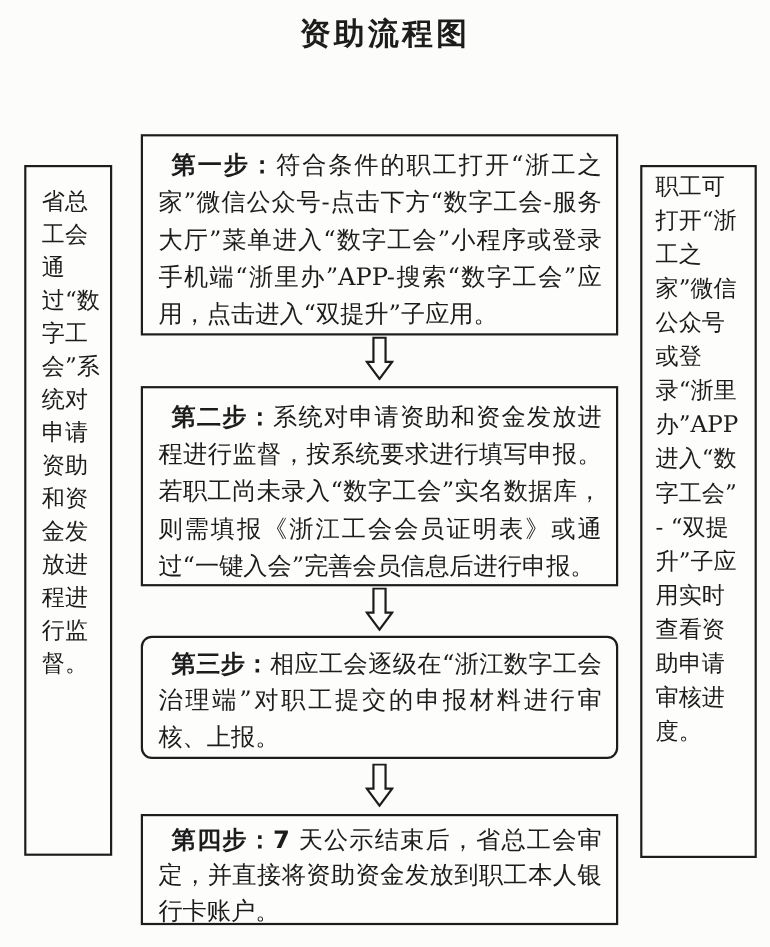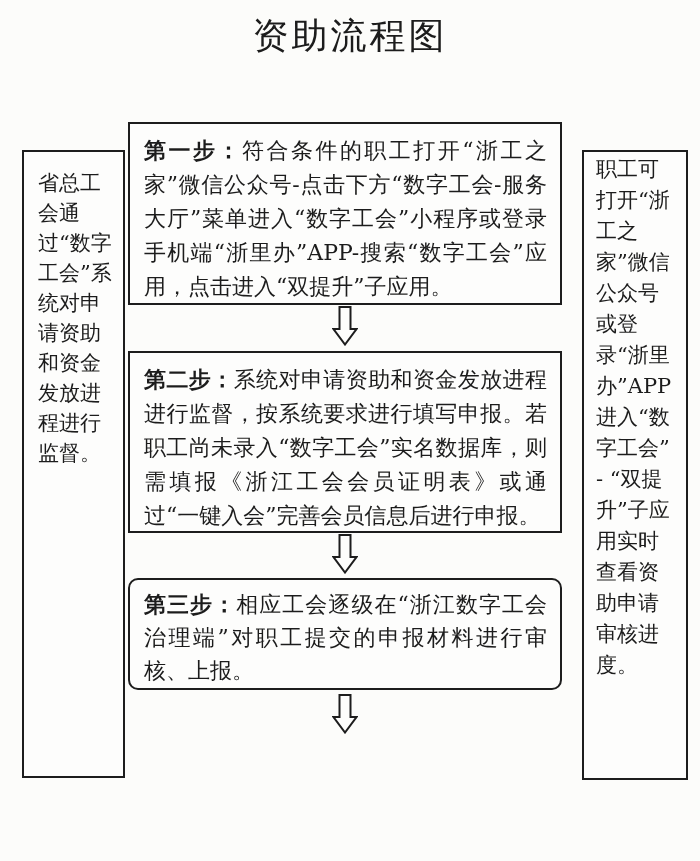--- a/index.html
+++ b/index.html
@@ -12,48 +12,48 @@
     font-family: "DejaVu Serif", "Liberation Serif", serif;
     overflow: hidden;
   }
   .title {
     position: absolute;
     top: 12px;
     left: 0;
     width: 100%;
     margin: 0;
     text-align: center;
-    font-size: 36px;
-    font-weight: 400;
+    font-size: 28px;
+    font-weight: 700;
     letter-spacing: 3px;
   }
   .box {
     position: absolute;
     box-sizing: border-box;
     border: 2px solid #1d1d1d;
     background: #fdfdfc;
   }
   .step {
     left: 128px;
     width: 434px;
     font-size: 22px;
     text-align: justify;
     overflow: hidden;
   }
-  .step .lead { font-weight: 700; }
+  .step .lead { font-weight: 700; margin-left: 12px; }
   .step .num  { font-weight: 700; font-family: "DejaVu Sans", "Liberation Sans", sans-serif; }
   .step-1 { top: 122px; height: 183px; padding: 9px 13px 0 14px; line-height: 34px; }
   .step-2 { top: 351px; height: 182px; padding: 9px 13px 0 14px; line-height: 34px; }
   .step-3 { top: 578px; height: 112px; padding: 8px 13px 0 14px; line-height: 33px; border-radius: 10px; }
   .step-4 { top: 740px; height: 101px; padding: 6px 13px 0 14px; line-height: 32px; }
   .side-note {
     font-size: 21px;
     overflow: hidden;
   }
-  .left-note  { left: 22px;  top: 150px; width: 103px; height: 628px; padding: 16px 10px 16px 14px; line-height: 30px; }
+  .left-note  { left: 22px;  top: 150px; width: 80px; height: 628px; padding: 16px 10px 16px 14px; line-height: 30px; }
   .right-note { left: 582px; top: 150px; width: 106px; height: 630px; padding: 2px 8px 0 12px;  line-height: 31px; }
   .arrow { position: absolute; width: 26px; height: 40px; }
   .arrow path { fill: #fdfdfc; stroke: #1d1d1d; stroke-width: 2; stroke-linejoin: miter; }
   .arrow-1 { left: 332px; top: 306px; }
   .arrow-2 { left: 332px; top: 534px; }
   .arrow-3 { left: 332px; top: 694px; }
 </style>
 </head>
 <body>
 
@@ -82,18 +82,21 @@
   </svg>
 
   <div class="box step step-3">
     <span class="lead">第三步：</span><span class="num"></span><span>相应工会逐级在“浙江数字工会治理端”对职工提交的申报材料进行审核、上报。</span>
   </div>
 
   <svg class="arrow arrow-3" viewBox="0 0 26 40" xmlns="http://www.w3.org/2000/svg">
     <path d="M7.5 1 H18.5 V23 H24.5 L13 38.5 L1.5 23 H7.5 Z"></path>
   </svg>
 
+  <div class="box step step-4">
+    <span class="lead">第四步：</span><span class="num">7</span><span> 天公示结束后，省总工会审定，并直接将资助资金发放到职工本人银行卡账户。</span>
+  </div>
 
   <div class="box side-note right-note">
     <span>职工可打开“浙工之家”微信公众号或登录“浙里办”APP 进入“数字工会” - “双提升”子应用实时查看资助申请审核进度。</span>
   </div>
 
 </div>
 
 </body></html>

